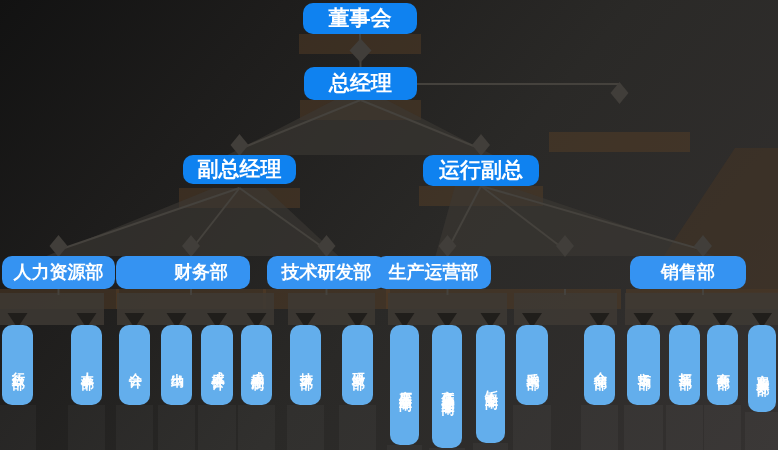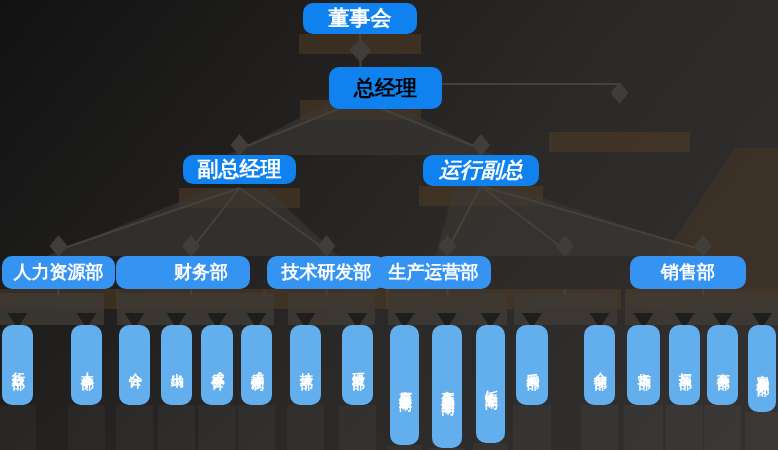--- a/index.html
+++ b/index.html
@@ -102,23 +102,23 @@
       <polygon points="589.5,313 609.5,313 599.5,328" fill="#201e1b"></polygon>
       <rect x="625" y="293" width="153" height="32" fill="rgba(62,58,52,0.85)"></rect>
       <line x1="703" y1="289" x2="703" y2="295" stroke="#45423d" stroke-width="2"></line>
       <polygon points="633.5,313 653.5,313 643.5,328" fill="#201e1b"></polygon>
       <polygon points="674.5,313 694.5,313 684.5,328" fill="#201e1b"></polygon>
       <polygon points="712.5,313 732.5,313 722.5,328" fill="#201e1b"></polygon>
       <polygon points="752,313 772,313 762,328" fill="#201e1b"></polygon>
     </svg>
 
 <div class="node lvl1" style="left: 303px; top: 3px; width: 114px; height: 31px; background: rgb(15, 130, 240); color: rgb(255, 255, 255);">董事会</div>
-    <div class="node lvl1" style="left: 304px; top: 67px; width: 113px; height: 42px; background: rgb(15, 130, 240); color: #000000; margin-left: 25px;">总经理</div>
+    <div class="node lvl1" style="left: 304px; top: 67px; width: 113px; height: 33px; background: rgb(15, 130, 240); color: #ffffff;">总经理</div>
     <div class="node lvl1" style="left: 183px; top: 155px; width: 113px; height: 29px; background: rgb(15, 130, 240); color: rgb(255, 255, 255);">副总经理</div>
-    <div class="node lvl1" style="left: 423px; top: 155px; width: 116px; height: 31px; background: rgb(15, 130, 240); color: rgb(255, 255, 255); font-style: italic;">运行副总</div>
+    <div class="node lvl1" style="left: 423px; top: 155px; width: 116px; height: 31px; background: rgb(15, 130, 240); color: rgb(255, 255, 255);">运行副总</div>
     <div class="node lvl2" style="left: 2px; top: 256px; width: 113px; height: 33px; background: rgb(53, 147, 242); color: rgb(255, 255, 255);">人力资源部</div>
     <div class="node lvl2" style="left: 116px; top: 256px; width: 134px; height: 33px; background: rgb(53, 147, 242); color: rgb(255, 255, 255); padding-left: 36px;">财务部</div>
     <div class="node lvl2" style="left: 267px; top: 256px; width: 119px; height: 33px; background: rgb(53, 147, 242); color: rgb(255, 255, 255);">技术研发部</div>
     <div class="node lvl2" style="left: 376px; top: 256px; width: 115px; height: 33px; background: rgb(53, 147, 242); color: rgb(255, 255, 255);">生产运营部</div>
     <div class="node lvl2" style="left: 630px; top: 256px; width: 116px; height: 33px; background: rgb(53, 147, 242); color: rgb(255, 255, 255);">销售部</div>
     <div class="node lvl3 vertical" style="left: 2px; top: 325px; width: 31px; height: 80px; background: rgb(99, 174, 236); color: rgb(255, 255, 255);">行政部</div>
     <div class="node lvl3 vertical" style="left: 71px; top: 325px; width: 31px; height: 80px; background: rgb(99, 174, 236); color: rgb(255, 255, 255);">人事部</div>
     <div class="node lvl3 vertical" style="left: 119px; top: 325px; width: 31px; height: 80px; background: rgb(99, 174, 236); color: rgb(255, 255, 255);">会计</div>
     <div class="node lvl3 vertical" style="left: 161px; top: 325px; width: 31px; height: 80px; background: rgb(99, 174, 236); color: rgb(255, 255, 255);">出纳</div>
     <div class="node lvl3 vertical" style="left: 201px; top: 325px; width: 32px; height: 80px; background: rgb(99, 174, 236); color: rgb(255, 255, 255);">成本会计</div>

